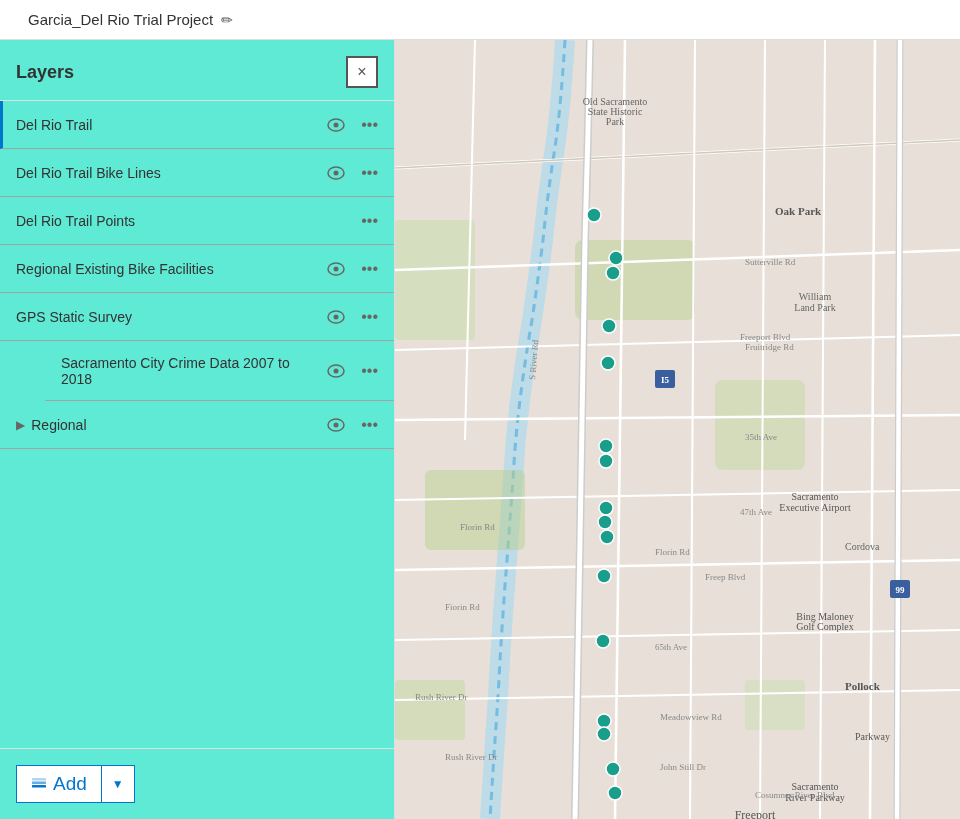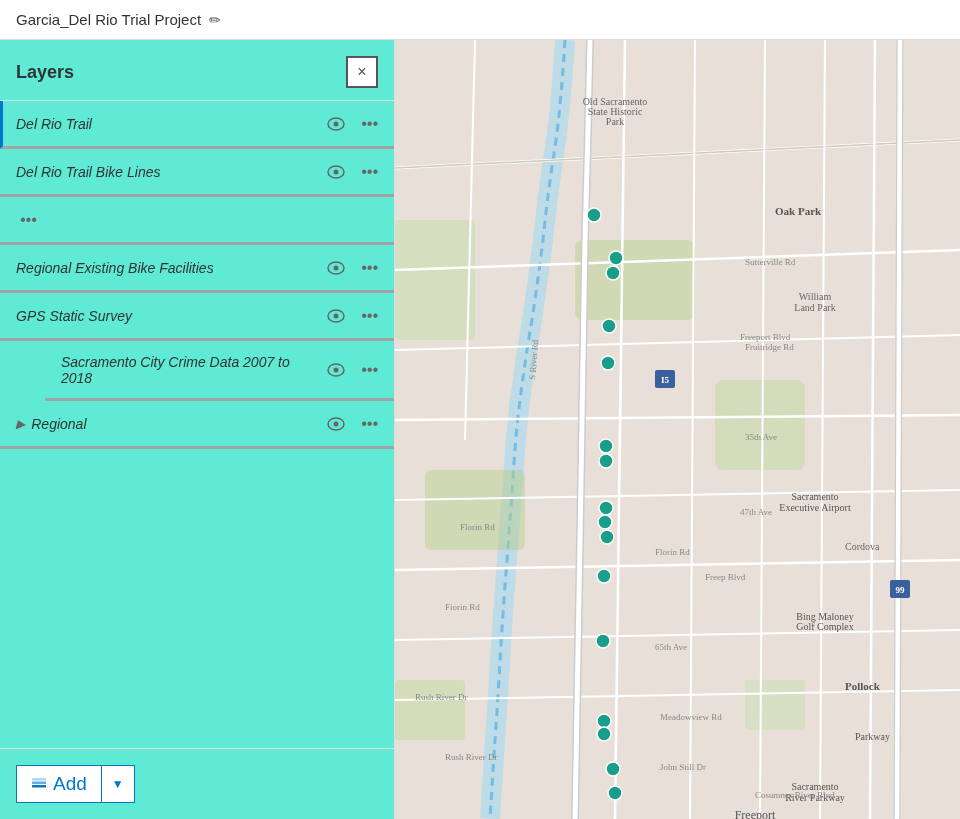--- a/index.html
+++ b/index.html
@@ -3,21 +3,21 @@
   <meta charset="utf-8">
   <style>
     * { box-sizing: border-box; margin: 0; padding: 0; }
     body { font-family: "Segoe UI", Arial, sans-serif; font-size: 14px; background: #fff; overflow: hidden; width: 960px; height: 819px; }
 
     
     .header {
       display: flex;
       align-items: center;
       height: 40px;
-      padding: 0 16px;
+      padding: 0 28px;
       border-bottom: 1px solid #ddd;
       background: #fff;
       position: relative;
       z-index: 10;
     }
     .header-title {
       font-size: 15px;
       font-weight: 400;
       color: #333;
     }
@@ -75,23 +75,22 @@
     .layer-list {
       flex: 1;
       overflow-y: auto;
     }
 
     .layer-item {
       display: flex;
       align-items: center;
       padding: 0 12px 0 16px;
       height: 48px;
-      border-bottom: 3px solid #a3a3a3;
+      border-bottom: 1px solid #a3a3a3;
       position: relative;
-      font-style: italic;
     }
     .layer-item.active-layer {
       border-left: 3px solid #0077cc;
       padding-left: 13px;
     }
     .layer-item-name {
       flex: 1;
       font-size: 14px;
       color: #333;
     }
@@ -199,20 +198,21 @@
             <svg width="18" height="14" viewBox="0 0 18 14" fill="none">
               <ellipse cx="9" cy="7" rx="8" ry="6" stroke="#666" stroke-width="1.5" fill="none"></ellipse>
               <circle cx="9" cy="7" r="2.5" fill="#666"></circle>
             </svg>
           </span>
           <span class="more-icon">•••</span>
         </div>
       </div>
 
       <div class="layer-item">
+        <span class="layer-item-name">Del Rio Trail Points</span>
         <div class="layer-icons">
           <span class="more-icon">•••</span>
         </div>
       </div>
 
       <div class="layer-item">
         <span class="layer-item-name">Regional Existing Bike Facilities</span>
         <div class="layer-icons">
           <span class="eye-icon">
             <svg width="18" height="14" viewBox="0 0 18 14" fill="none">

